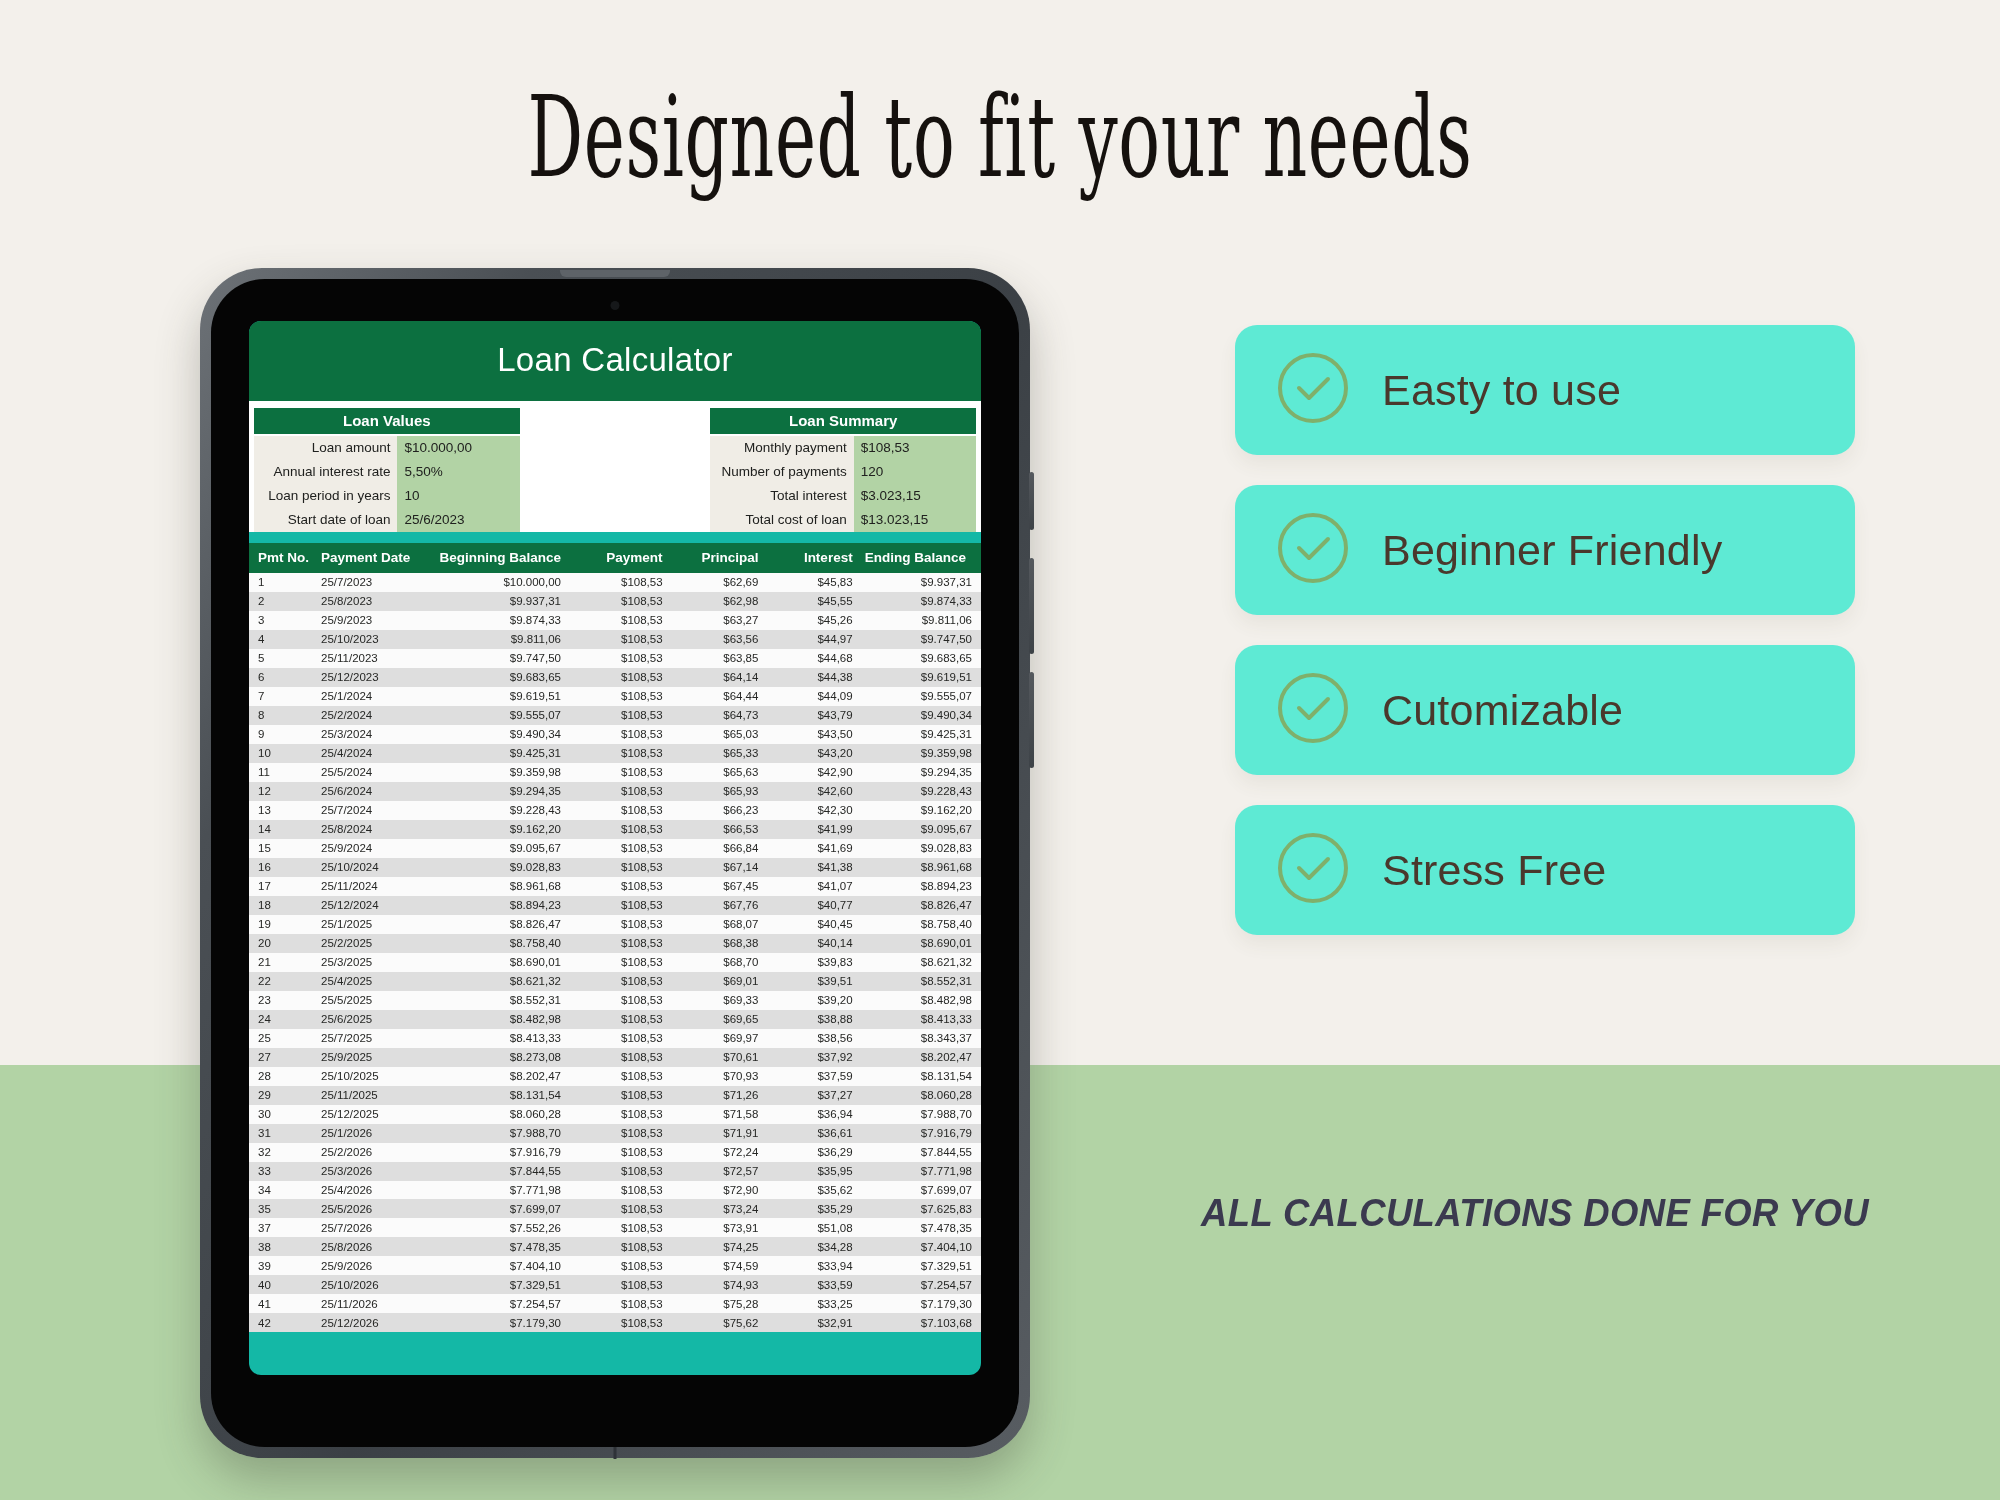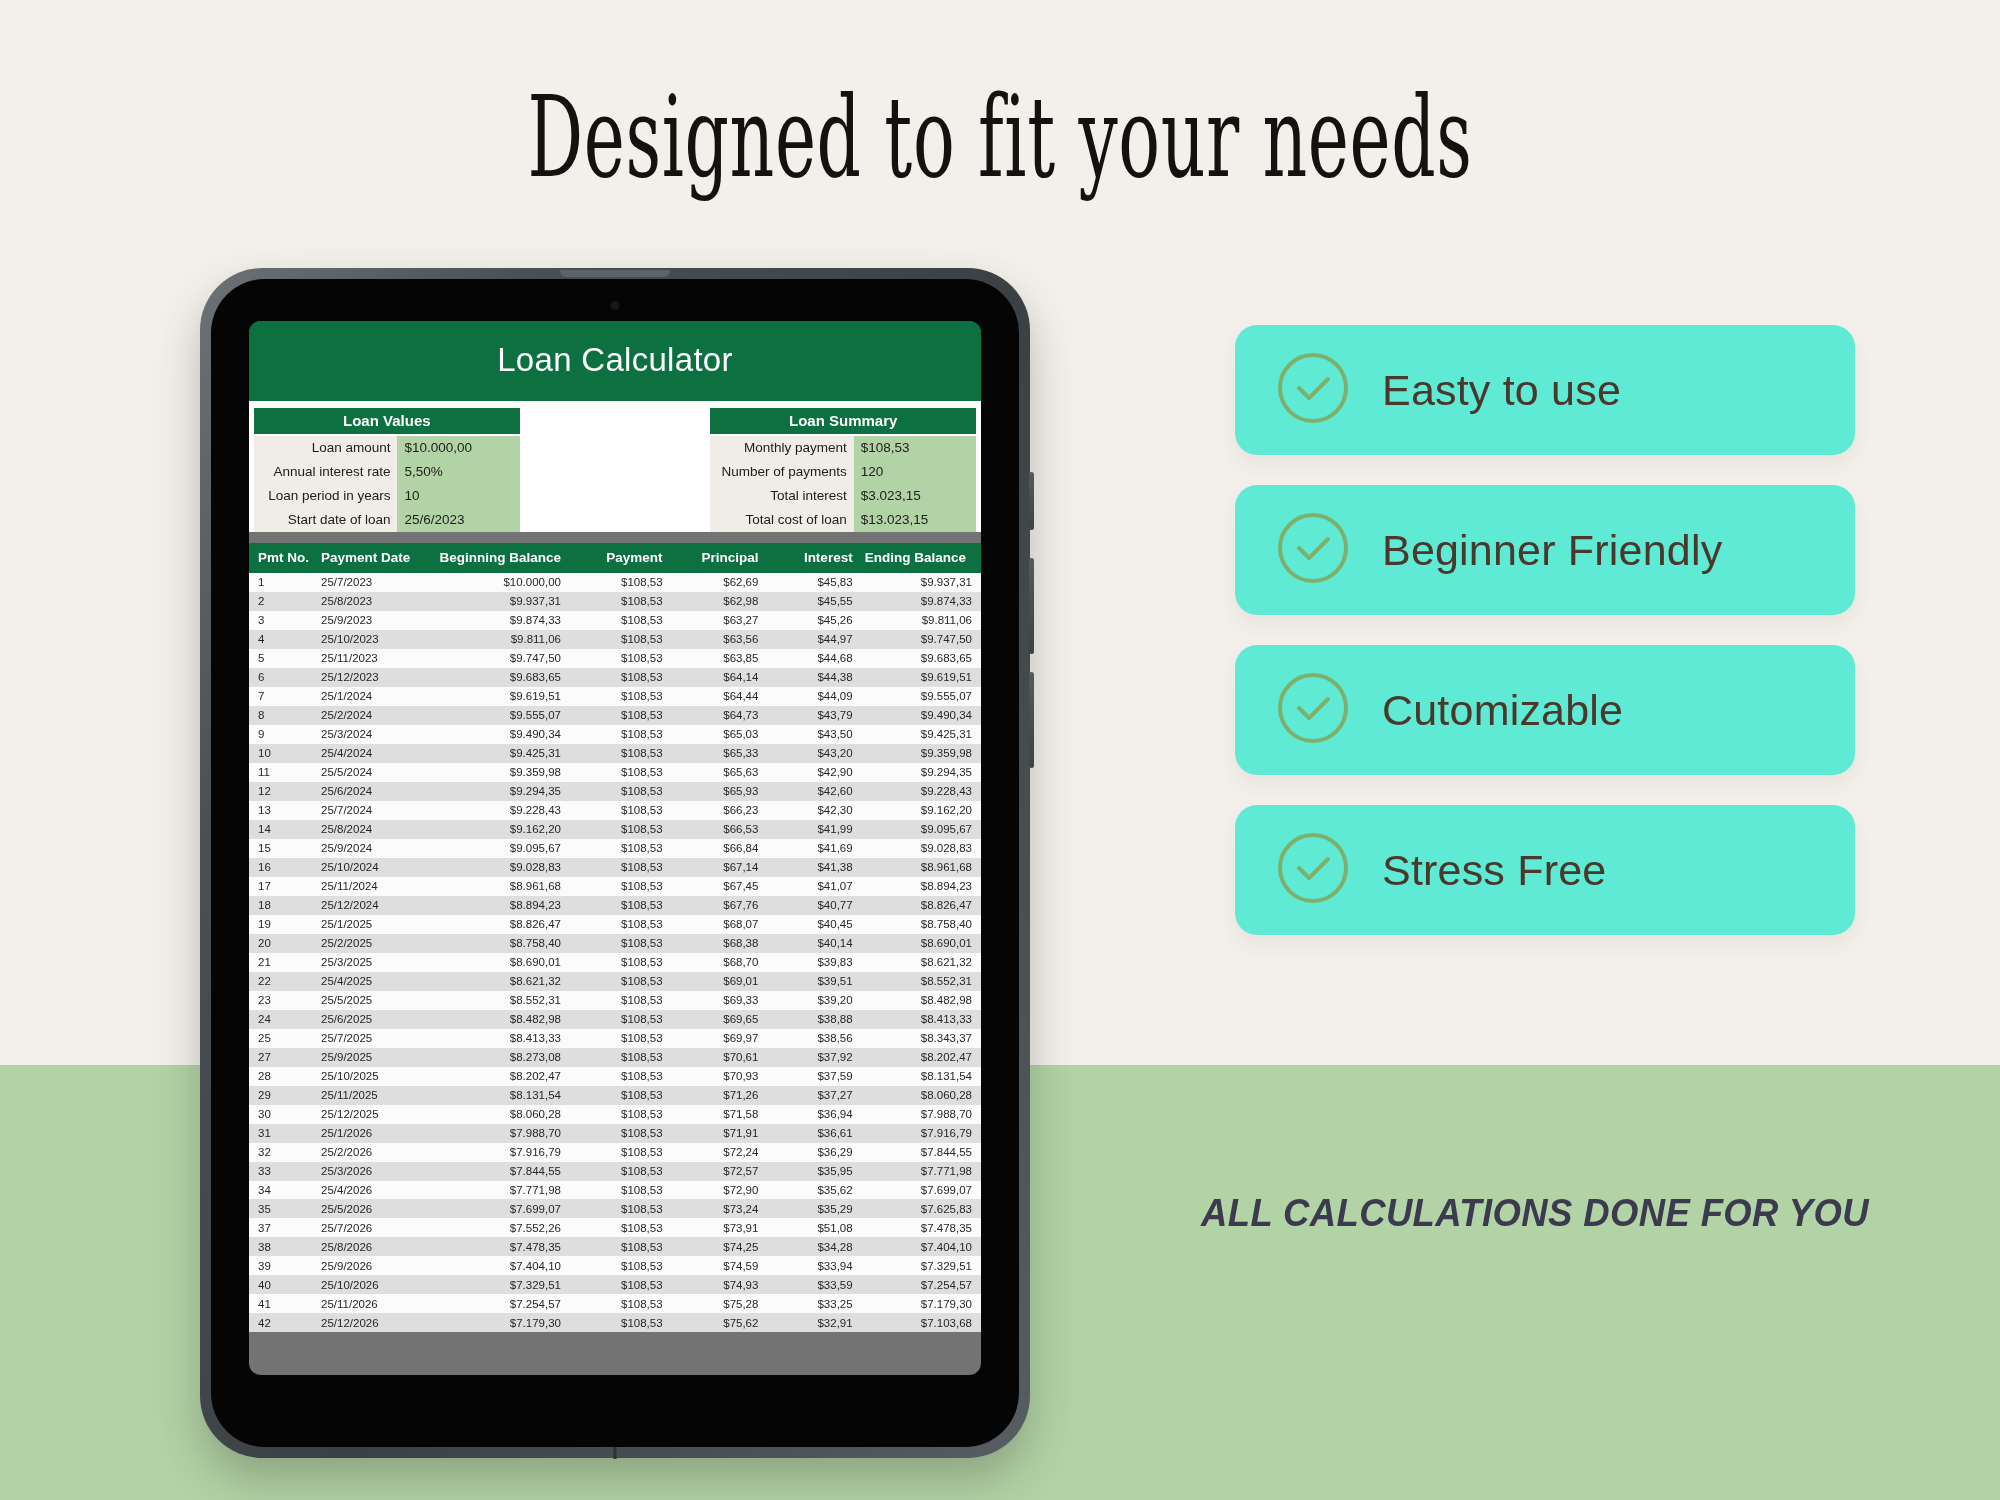--- a/index.html
+++ b/index.html
@@ -68,21 +68,21 @@
     position:absolute; left:50%; top:2px; transform:translateX(-50%);
     width:110px; height:7px; border-radius:0 0 6px 6px;
     background:#5e6368;
   }
   .tab-botline {
     position:absolute; left:50%; bottom:-1px; transform:translateX(-50%);
     width:3px; height:18px; background:#2f3338;
   }
 
   
-  .sheet { width:100%; height:100%; background:#737373; }
+  .sheet { width:100%; height:100%; background:#14b8a6; }
   .sheet-title {
     background:#0C7040;
     color:#fff;
     font-size:33px;
     text-align:center;
     padding:20px 0 22px;
     letter-spacing:.3px;
     font-family:"Liberation Sans", sans-serif;
   }
   .panels {

